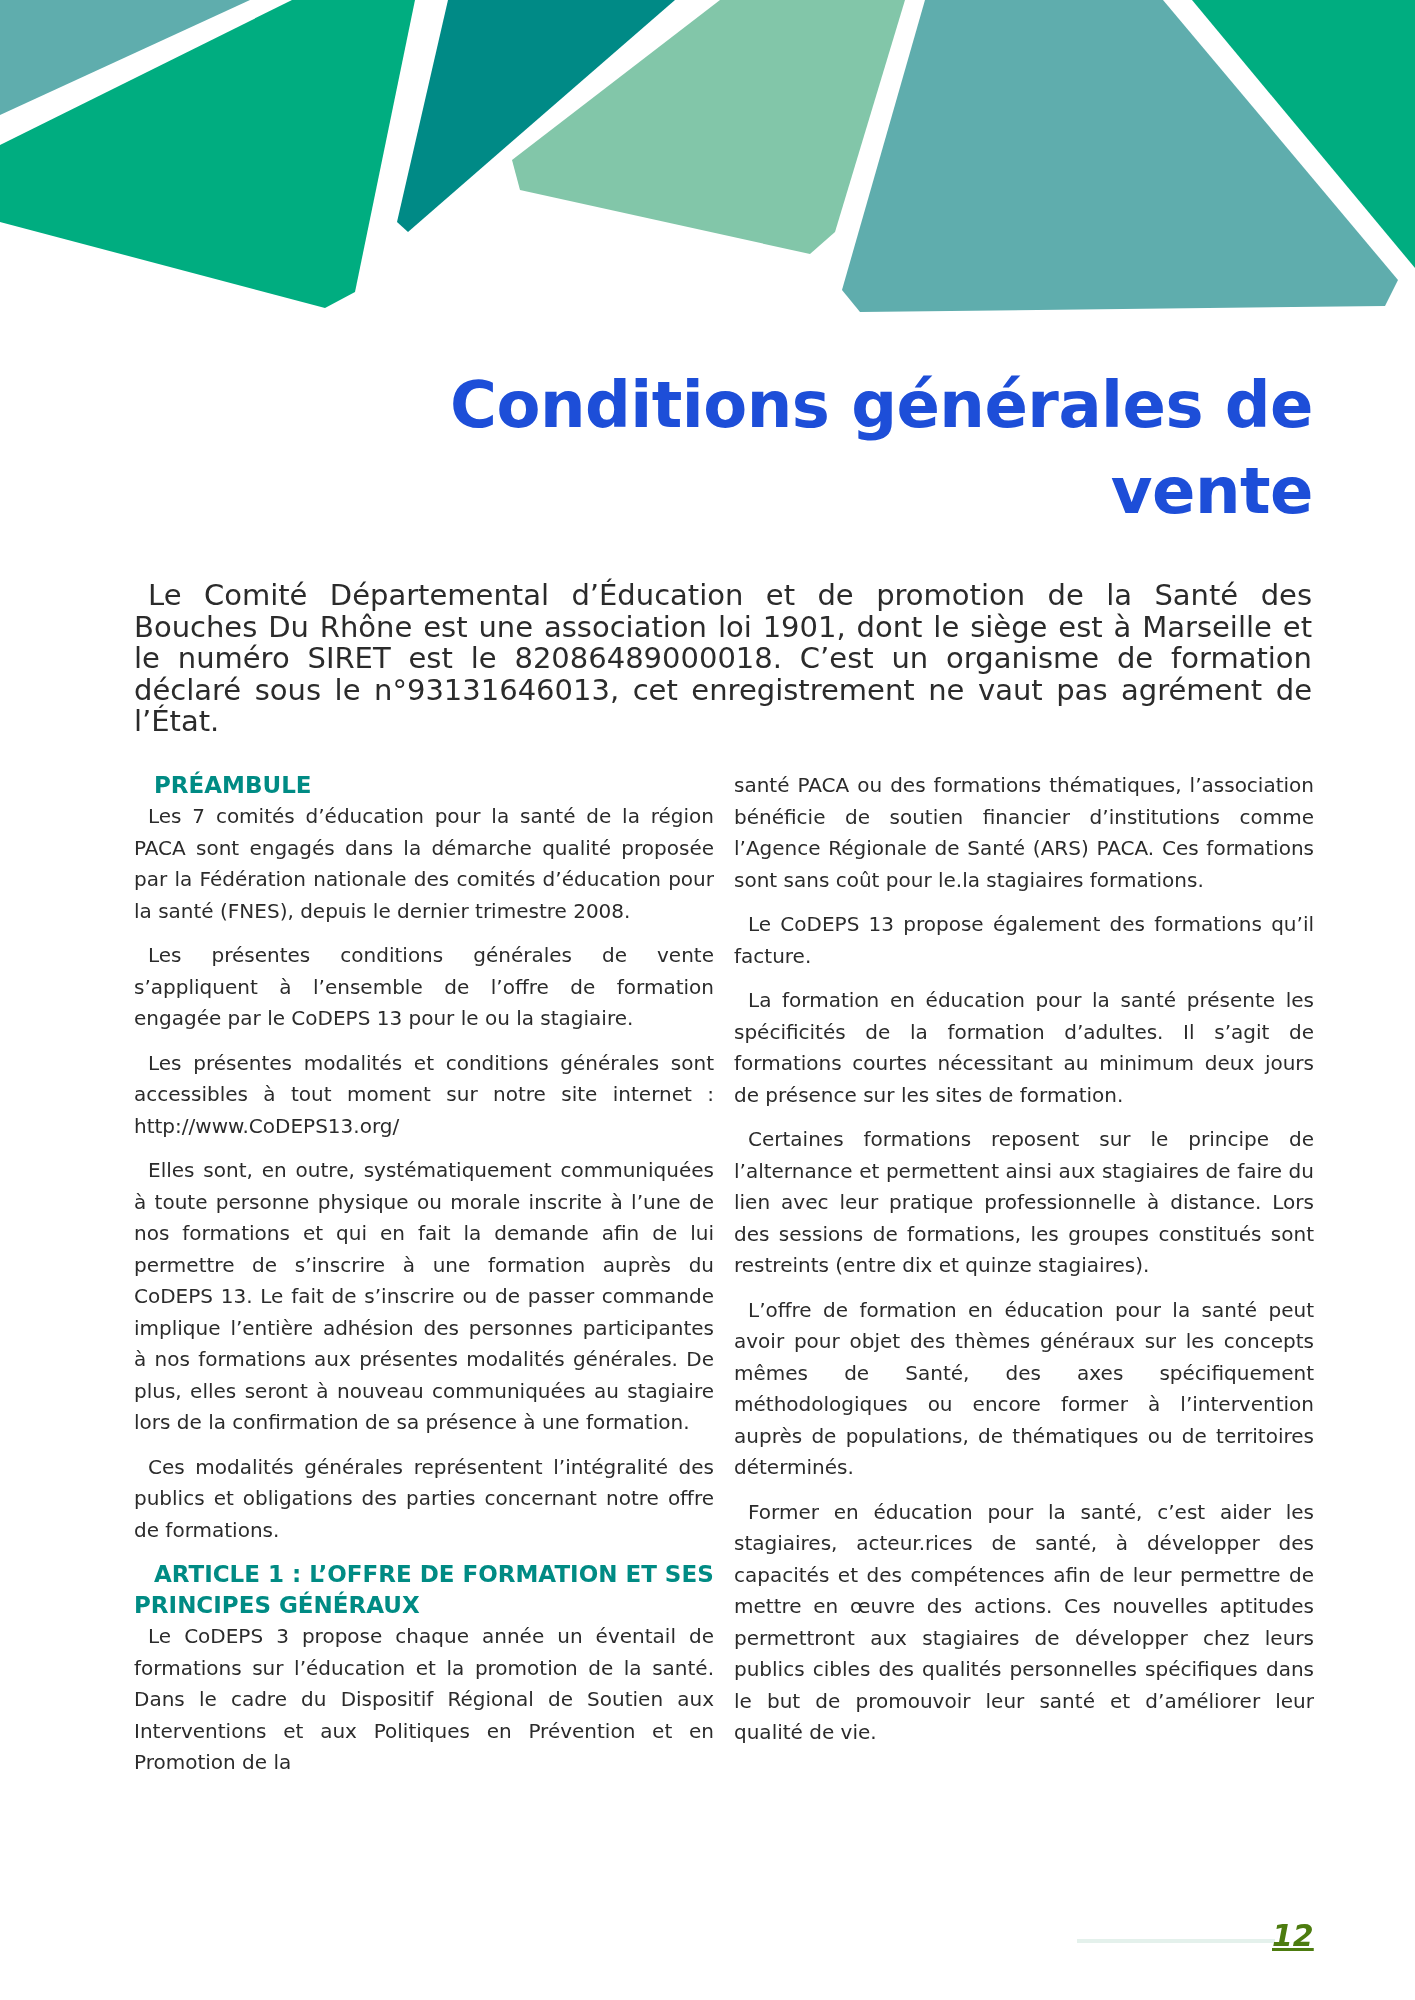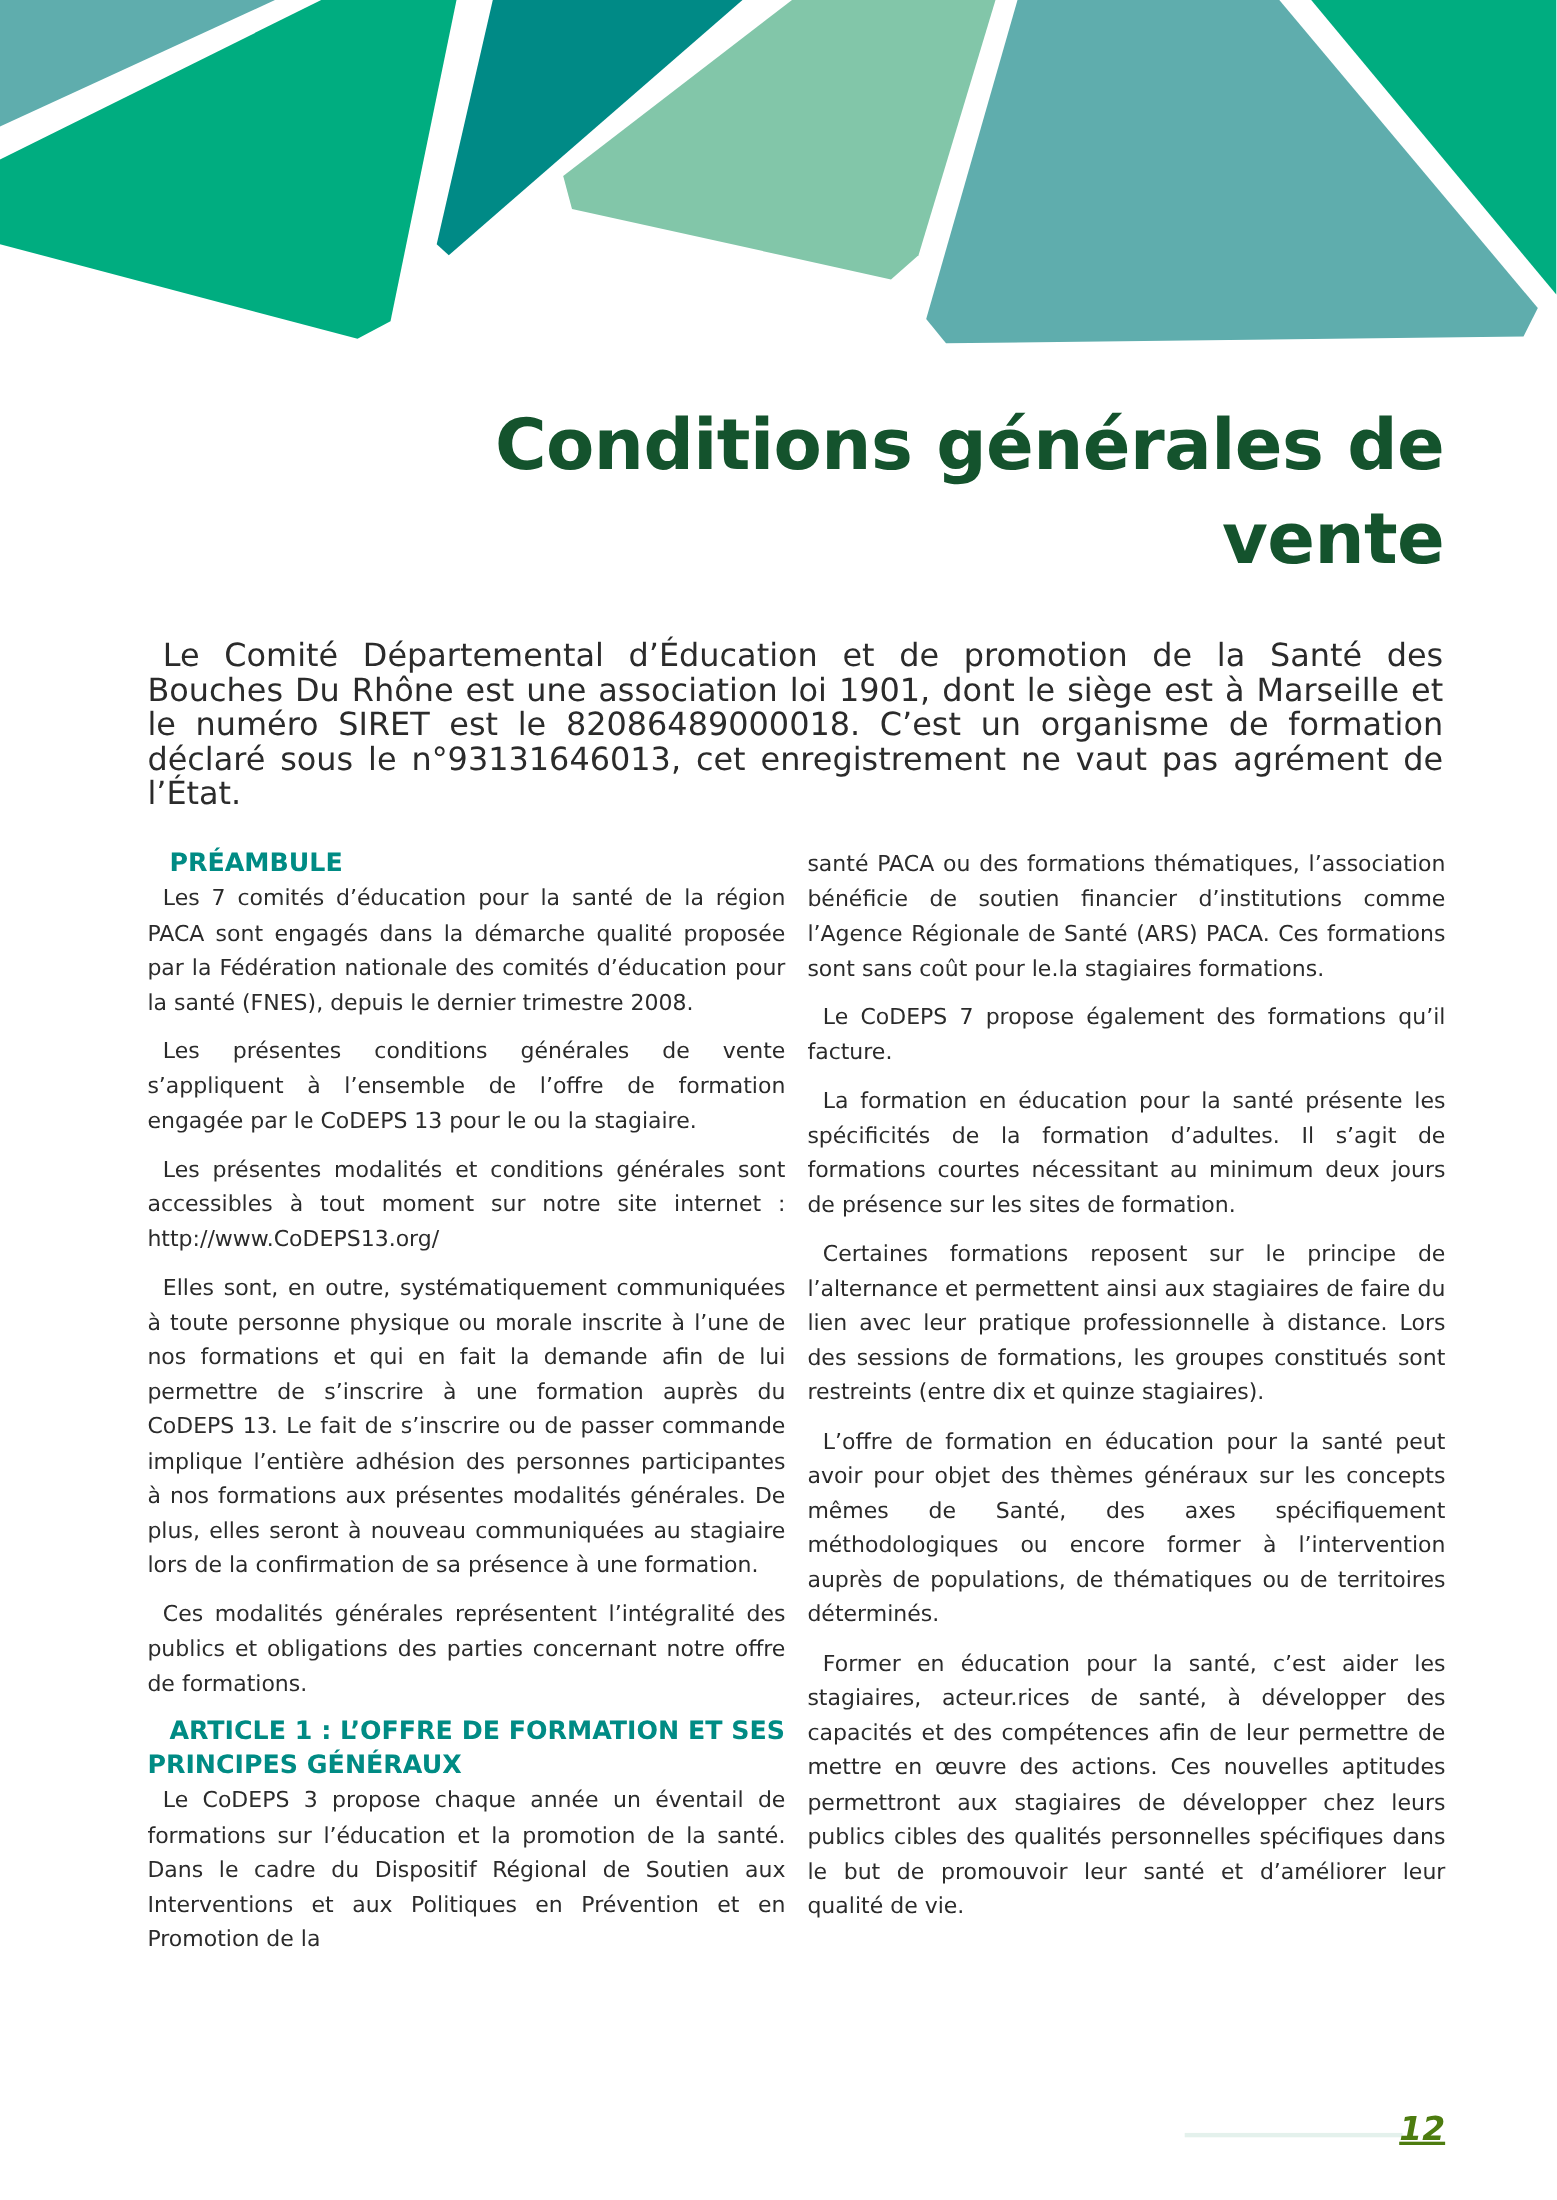--- a/index.html
+++ b/index.html
@@ -1,21 +1,21 @@
 <!DOCTYPE html>
 <html><head>
 <meta charset="utf-8">
 <style>
   html, body { margin: 0; padding: 0; background: #ffffff; }
   body { width: 1415px; height: 2000px; position: relative; overflow: hidden;
          font-family: "DejaVu Sans", "Liberation Sans", sans-serif; color: #2b2b2b; }
   .banner { position: absolute; left: 0; top: 0; width: 1415px; height: 320px; }
   .title { position: absolute; right: 102px; top: 362px; width: 900px; text-align: right;
            font-family: "DejaVu Sans", sans-serif; font-weight: bold; font-size: 64px; line-height: 86px;
-           color: #14532d; letter-spacing: -0.5px; }
+           color: #1d4ed8; letter-spacing: -0.5px; }
   .intro { position: absolute; left: 134px; top: 580px; width: 1178px;
            font-size: 29px; line-height: 31.5px; text-align: justify; text-indent: 14px; margin: 0; }
   .col { position: absolute; top: 726px; width: 580px; margin-top: 44px; }
   .col.left { left: 134px; }
   .col.right { left: 734px; }
   .col p { margin: 0 0 13px 0; font-size: 20px; line-height: 31.5px; text-align: justify; text-indent: 14px; }
   .col h2 { margin: 0; font-size: 23px; line-height: 31px; font-weight: bold; color: #008b84; text-indent: 20px; }
   .col h2.sec { margin-top: 12px; }
   .footer-line { position: absolute; left: 1077px; top: 1939px; width: 198px; height: 4px; background: #e4f1ec; }
   .page-num { position: absolute; left: 1272px; top: 1918px; font-size: 30px; font-weight: bold;
@@ -43,21 +43,21 @@
   <p>Les présentes conditions générales de vente s’appliquent à l’ensemble de l’offre de formation engagée par le CoDEPS 13 pour le ou la stagiaire.</p>
   <p>Les présentes modalités et conditions générales sont accessibles à tout moment sur notre site internet : http://www.CoDEPS13.org/</p>
   <p>Elles sont, en outre, systématiquement communiquées à toute personne physique ou morale inscrite à l’une de nos formations et qui en fait la demande afin de lui permettre de s’inscrire à une formation auprès du CoDEPS 13. Le fait de s’inscrire ou de passer commande implique l’entière adhésion des personnes participantes à nos formations aux présentes modalités générales. De plus, elles seront à nouveau communiquées au stagiaire lors de la confirmation de sa présence à une formation.</p>
   <p>Ces modalités générales représentent l’intégralité des publics et obligations des parties concernant notre offre de formations.</p>
   <h2 class="sec">ARTICLE 1 : L’OFFRE DE FORMATION ET SES PRINCIPES GÉNÉRAUX</h2>
   <p>Le CoDEPS 3 propose chaque année un éventail de formations sur l’éducation et la promotion de la santé. Dans le cadre du Dispositif Régional de Soutien aux Interventions et aux Politiques en Prévention et en Promotion de la</p>
 </div>
 
 <div class="col right">
   <p style="text-indent:0">santé PACA ou des formations thématiques, l’association bénéficie de soutien financier d’institutions comme l’Agence Régionale de Santé (ARS) PACA. Ces formations sont sans coût pour le.la stagiaires formations.</p>
-  <p>Le CoDEPS 7 propose également des formations qu’il facture.</p>
+  <p>Le CoDEPS 13 propose également des formations qu’il facture.</p>
   <p>La formation en éducation pour la santé présente les spécificités de la formation d’adultes. Il s’agit de formations courtes nécessitant au minimum deux jours de présence sur les sites de formation.</p>
   <p>Certaines formations reposent sur le principe de l’alternance et permettent ainsi aux stagiaires de faire du lien avec leur pratique professionnelle à distance. Lors des sessions de formations, les groupes constitués sont restreints (entre dix et quinze stagiaires).</p>
   <p>L’offre de formation en éducation pour la santé peut avoir pour objet des thèmes généraux sur les concepts mêmes de Santé, des axes spécifiquement méthodologiques ou encore former à l’intervention auprès de populations, de thématiques ou de territoires déterminés.</p>
   <p>Former en éducation pour la santé, c’est aider les stagiaires, acteur.rices de santé, à développer des capacités et des compétences afin de leur permettre de mettre en œuvre des actions. Ces nouvelles aptitudes permettront aux stagiaires de développer chez leurs publics cibles des qualités personnelles spécifiques dans le but de promouvoir leur santé et d’améliorer leur qualité de vie.</p>
 </div>
 
 <div class="footer-line"></div>
 <div class="page-num">12</div>
 
 </body></html>

